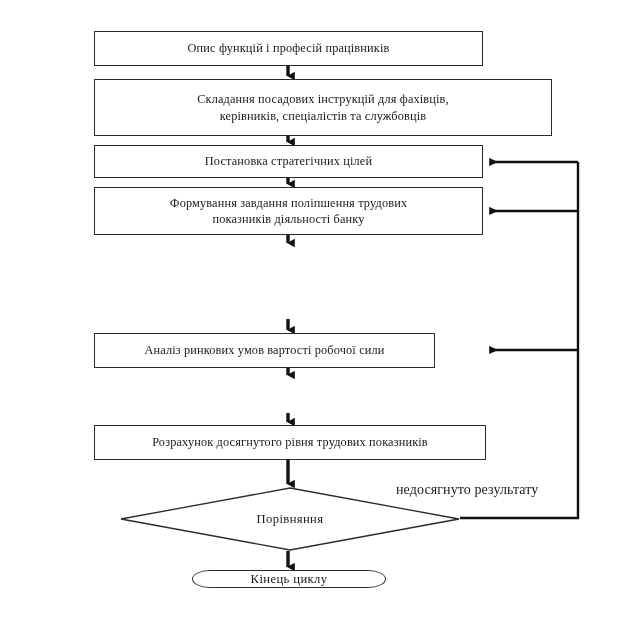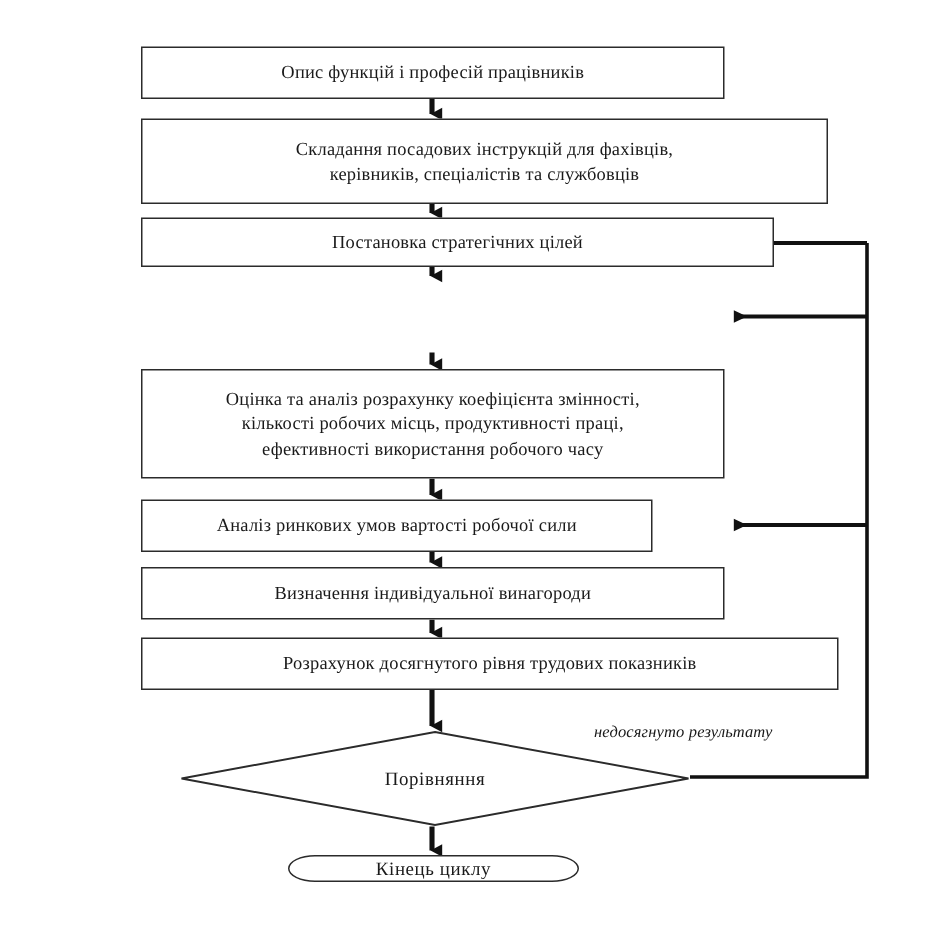--- a/index.html
+++ b/index.html
@@ -67,25 +67,24 @@
     border: 1.4px solid #2b2b2b;
     border-radius: 40px / 20px;
     background: #ffffff;
   }
   .terminator .node-label {
     font-size: 12.6px;
     letter-spacing: 0.4px;
   }
   .edge-label {
     position: absolute;
-    font-size: 11px;
+    font-size: 14px;
     letter-spacing: 0.1px;
     white-space: nowrap;
     color: #1a1a1a;
-    font-style: italic;
   }
 </style>
 </head>
 <body>
 
 <div id="flowchart">
 
   <svg id="edges" viewBox="0 0 623 634" xmlns="http://www.w3.org/2000/svg">
     <defs>
       <marker id="arrowDown" markerWidth="9" markerHeight="9" refX="4.5" refY="7.4" orient="auto" markerUnits="userSpaceOnUse">
@@ -121,40 +120,36 @@
 
   <div class="node process" style="left:94px; top:31px; width:389px; height:35px;justify-content:center;">
     <span class="node-label">Опис функцій і професій працівників</span>
   </div>
 
   <div class="node process" style="left:94px; top:79px; width:458px; height:57px;">
     <span class="node-label">Складання посадових інструкцій для фахівців,
 керівників, спеціалістів та службовців</span>
   </div>
 
-  <div class="node process" style="left:94px; top:145px; width:422px; height:33px;">
+  <div class="node process" style="left:94px; top:145px; width:389px; height:33px;">
     <span class="node-label">Постановка стратегічних цілей</span>
   </div>
 
+  <div class="node process" style="left:94px; top:187px; width:389px; height:48px;">
+    <span class="node-label">Формування завдання поліпшення трудових
+показників діяльності банку</span>
+  </div>
 
-  <div class="node process" style="left:94px; top:246px; width:389px; height:73px;">
-    <span class="node-label">Оцінка та аналіз розрахунку коефіцієнта змінності,
-кількості робочих місць, продуктивності праці,
-ефективності використання робочого часу</span>
-  </div>
 
   <div class="node process" style="left:94px; top:333px; width:341px; height:35px;">
     <span class="node-label">Аналіз ринкових умов вартості робочої сили</span>
   </div>
 
-  <div class="node process" style="left:94px; top:378px; width:389px; height:35px;">
-    <span class="node-label">Визначення індивідуальної винагороди</span>
-  </div>
 
-  <div class="node process" style="left:94px; top:425px; width:465px; height:35px;">
+  <div class="node process" style="left:94px; top:425px; width:392px; height:35px;">
     <span class="node-label">Розрахунок досягнутого рівня трудових показників</span>
   </div>
 
   <div class="node decision" style="left:120px; top:487px; width:340px; height:64px;">
     <svg class="diamond-shape" viewBox="0 0 340 64" preserveAspectRatio="none" xmlns="http://www.w3.org/2000/svg">
       <polygon points="170,1 339,32 170,63 1,32" fill="#ffffff" stroke="#2b2b2b" stroke-width="1.3" vector-effect="non-scaling-stroke"></polygon>
     </svg>
     <span class="node-label">Порівняння</span>
   </div>
 

